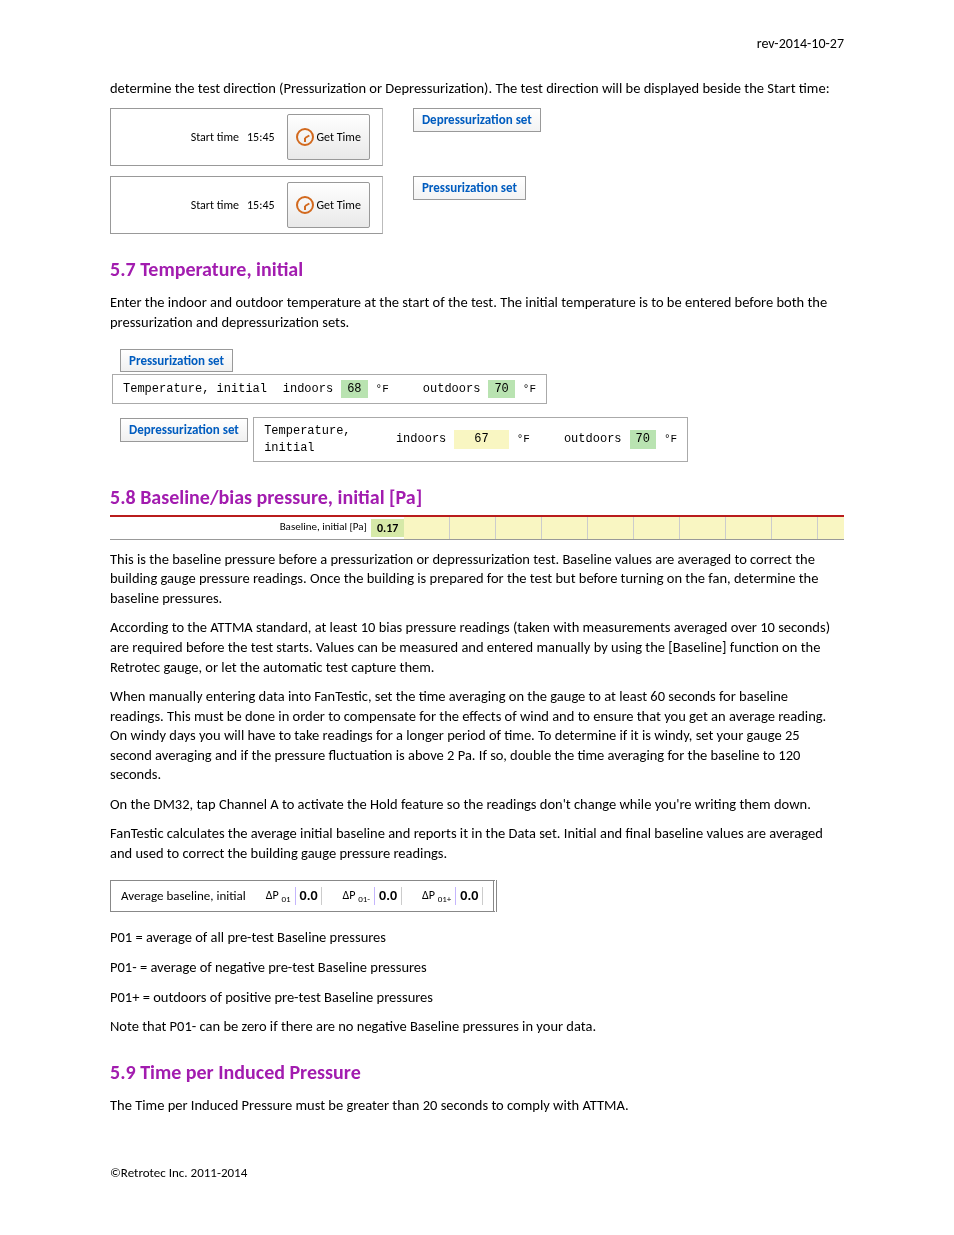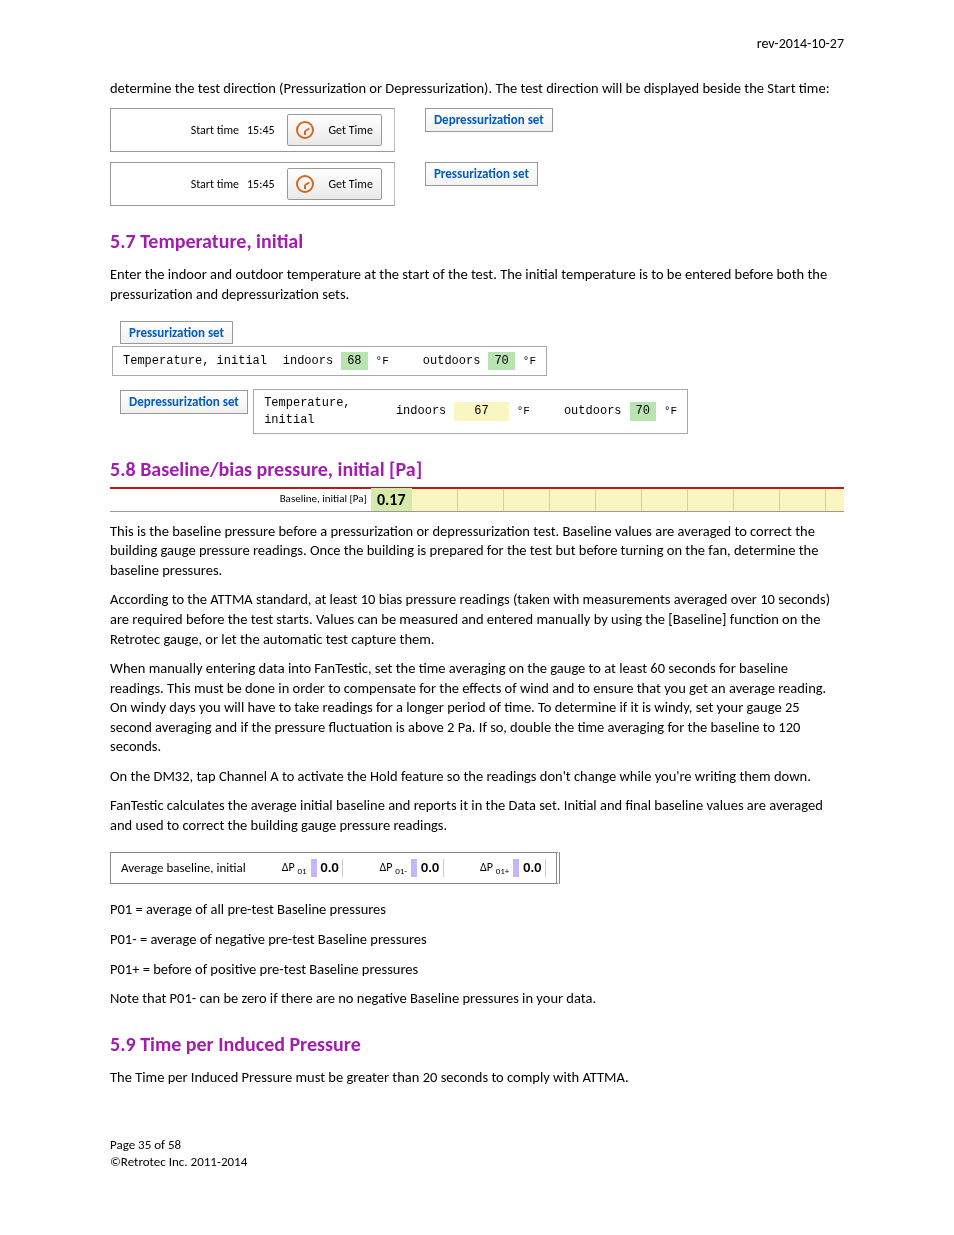--- a/index.html
+++ b/index.html
@@ -19,26 +19,26 @@
   p { margin: 10px 0; }
   h2 {
     font-size: 20px;
     font-weight: bold;
     margin: 22px 0 4px 0;
     color:#a21caf;
   }
   .btn {
     border: 1px solid #999;
     border-radius: 2px;
-    padding: 6px 8px;
+    padding: 13px 8px;
     background: linear-gradient(#fff,#e9e9e9);
     font-size: 12px;
     display: inline-flex;
     align-items: center;
-    gap: 15px;
+    gap: 3px;
     margin: 0 4px;
   }
   .clock-icon {
     width: 14px; height: 14px;
     border: 2px solid #d2691e;
     border-radius: 50%;
     position: relative;
     display:inline-block;
   }
   .clock-icon::before, .clock-icon::after {
@@ -96,39 +96,39 @@
   }
   .baselineblock .blbl {
     width: 35%;
     text-align: right;
     padding-right: 4px;
   }
   .baselineblock .bval {
     background:#d6e9a8;
     font-weight:bold;
     padding:1px 6px;
-    font-size:16px;
+    font-size:12px;
   }
   .baselineblock .rest {
     flex:1;
     height:100%;
     background: repeating-linear-gradient(90deg,#f9f6c2 0,#f9f6c2 45px,#ccc 45px,#ccc 46px);
   }
   .avgblock {
     border:1px solid #888;
     display:inline-flex;
     align-items:center;
     padding:6px 10px;
     font-size:13px;
-    gap: 36px;
+    gap: 20px;
     margin: 6px 0;
     border-right: 4px double #888;
   }
   .avgblock .g { display:flex; align-items:center; gap:4px; }
-  .avgblock .dval { font-weight:bold; font-size:14px; padding:0 4px; border-left:6px solid #c4b5fd; border-right:1px solid #ccc;}
+  .avgblock .dval { font-weight:bold; font-size:14px; padding:0 4px; border-left:1px solid #c4b5fd; border-right:1px solid #ccc;}
   .dp { font-size:12px; }
   .sub { font-size:9px; vertical-align: sub; }
   .footer { font-size:13px; margin-top:50px; line-height:1.3; }
   .startrow { display:flex; align-items:flex-start; width: 450px;}
   .startrow .left { display:flex; align-items:center; border:1px solid #999; padding:5px 8px; font-size:12px; gap:8px; border-right: 1px solid #bbb;}
   .startrow .left .lbl { width:120px; text-align:right;}
   .startrow .setstate {margin-left:30px;}
   .imgbox{margin:6px 0 14px 0;}
 </style>
 </head>
@@ -220,25 +220,24 @@
     <span class="dval">0.0</span>
   </span>
   <span class="g">
     <span class="dp"><span>ΔP</span> <span class="sub">01+</span></span>
     <span class="dval">0.0</span>
   </span>
 </div>
 
 <p>P01 = average of all pre-test Baseline pressures</p>
 <p>P01- = average of negative pre-test Baseline pressures</p>
-<p>P01+ = before of positive pre-test Baseline pressures</p>
+<p>P01+ = outdoors of positive pre-test Baseline pressures</p>
 <p>Note that P01- can be zero if there are no negative Baseline pressures in your data.</p>
 
 <h2>5.9  Time per Induced Pressure</h2>
 <p>The Time per Induced Pressure must be greater than 20 seconds to comply with ATTMA.</p>
 
 <div class="footer">
-  <div>Page 35 of 58</div>
   <div>©Retrotec Inc. 2011-2014</div>
 </div>
 
 
 
 
 </body></html>

